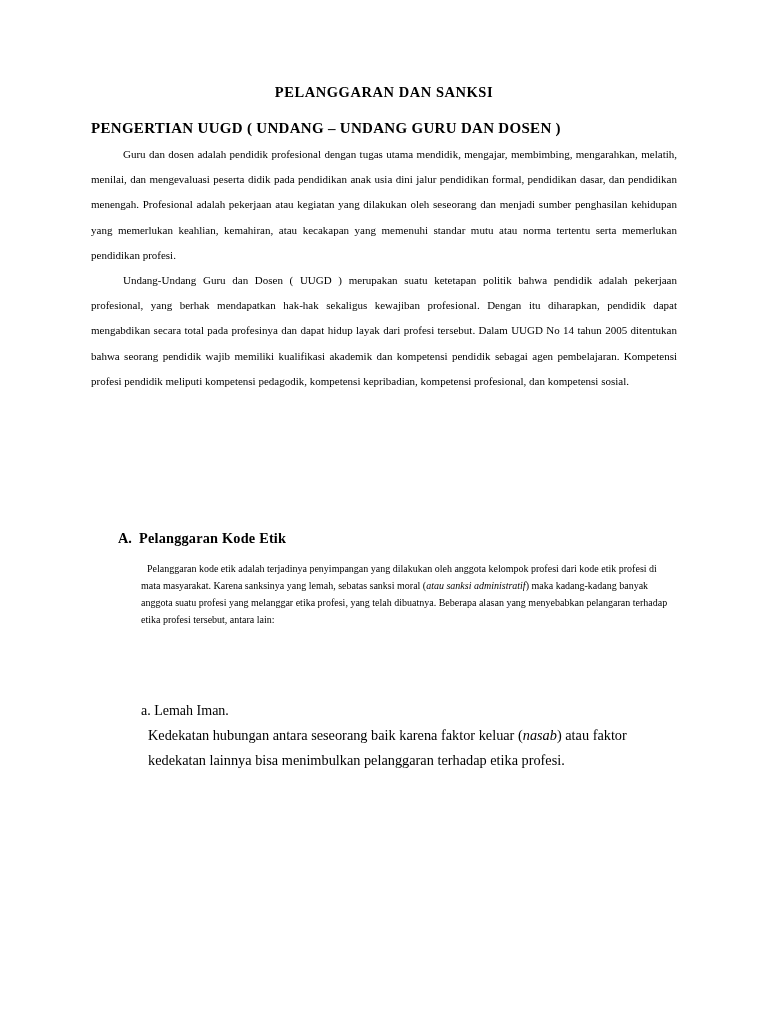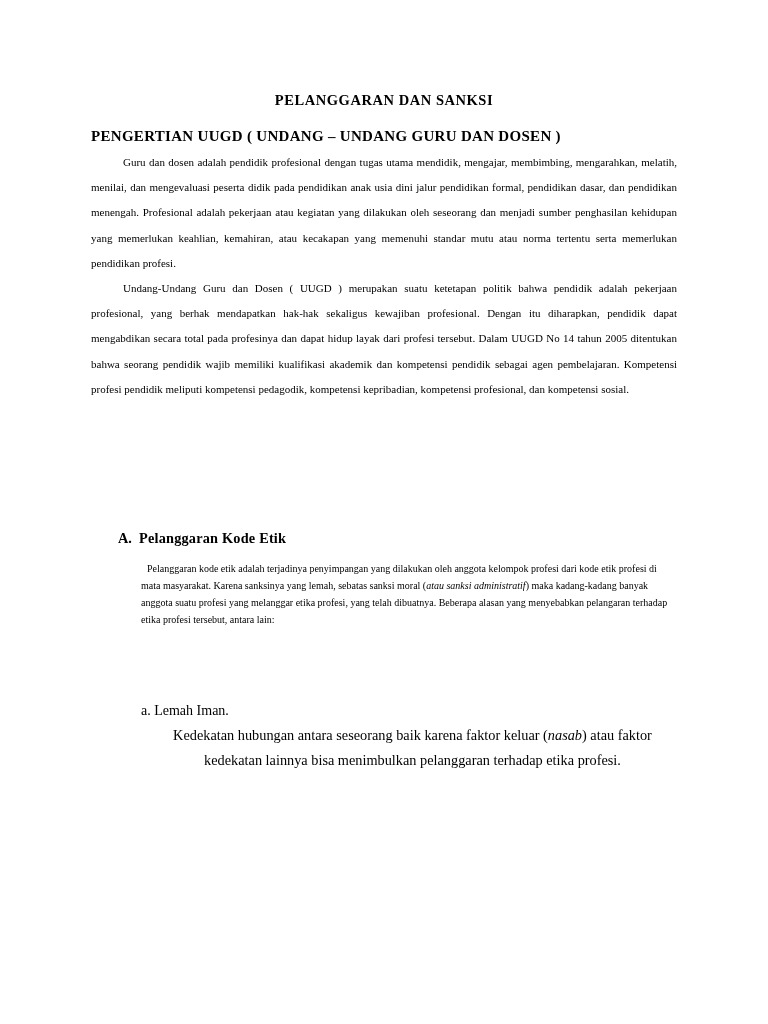--- a/index.html
+++ b/index.html
@@ -24,21 +24,21 @@
     top: 0;
     width: 768px;
     height: 1024px;
     background: #ffffff;
   }
 
   
   .doc-body {
     position: absolute;
     left: 91px;
-    top: 88px;
+    top: 80px;
     width: 586px;
   }
 
   .doc-title {
     text-align: center;
     font-weight: bold;
     font-size: 14.5px;
     letter-spacing: 0.55px;
     line-height: 25px;
     margin: 0 0 11px 0;
@@ -126,21 +126,21 @@
     font-size: 14.3px;
     line-height: 25.2px;
     padding-left: 7px;
     text-indent: 0;
   }
   p.item-body.justified {
     text-align: justify;
     text-justify: inter-word;
   }
   p.item-body.plain {
-    text-align: center;
+    text-align: left;
   }
 
   i, .italic {
     font-style: italic;
   }
 </style>
 </head>
 <body style="background: rgb(255, 255, 255); color: rgb(0, 0, 0);">
 
 <div class="page">

